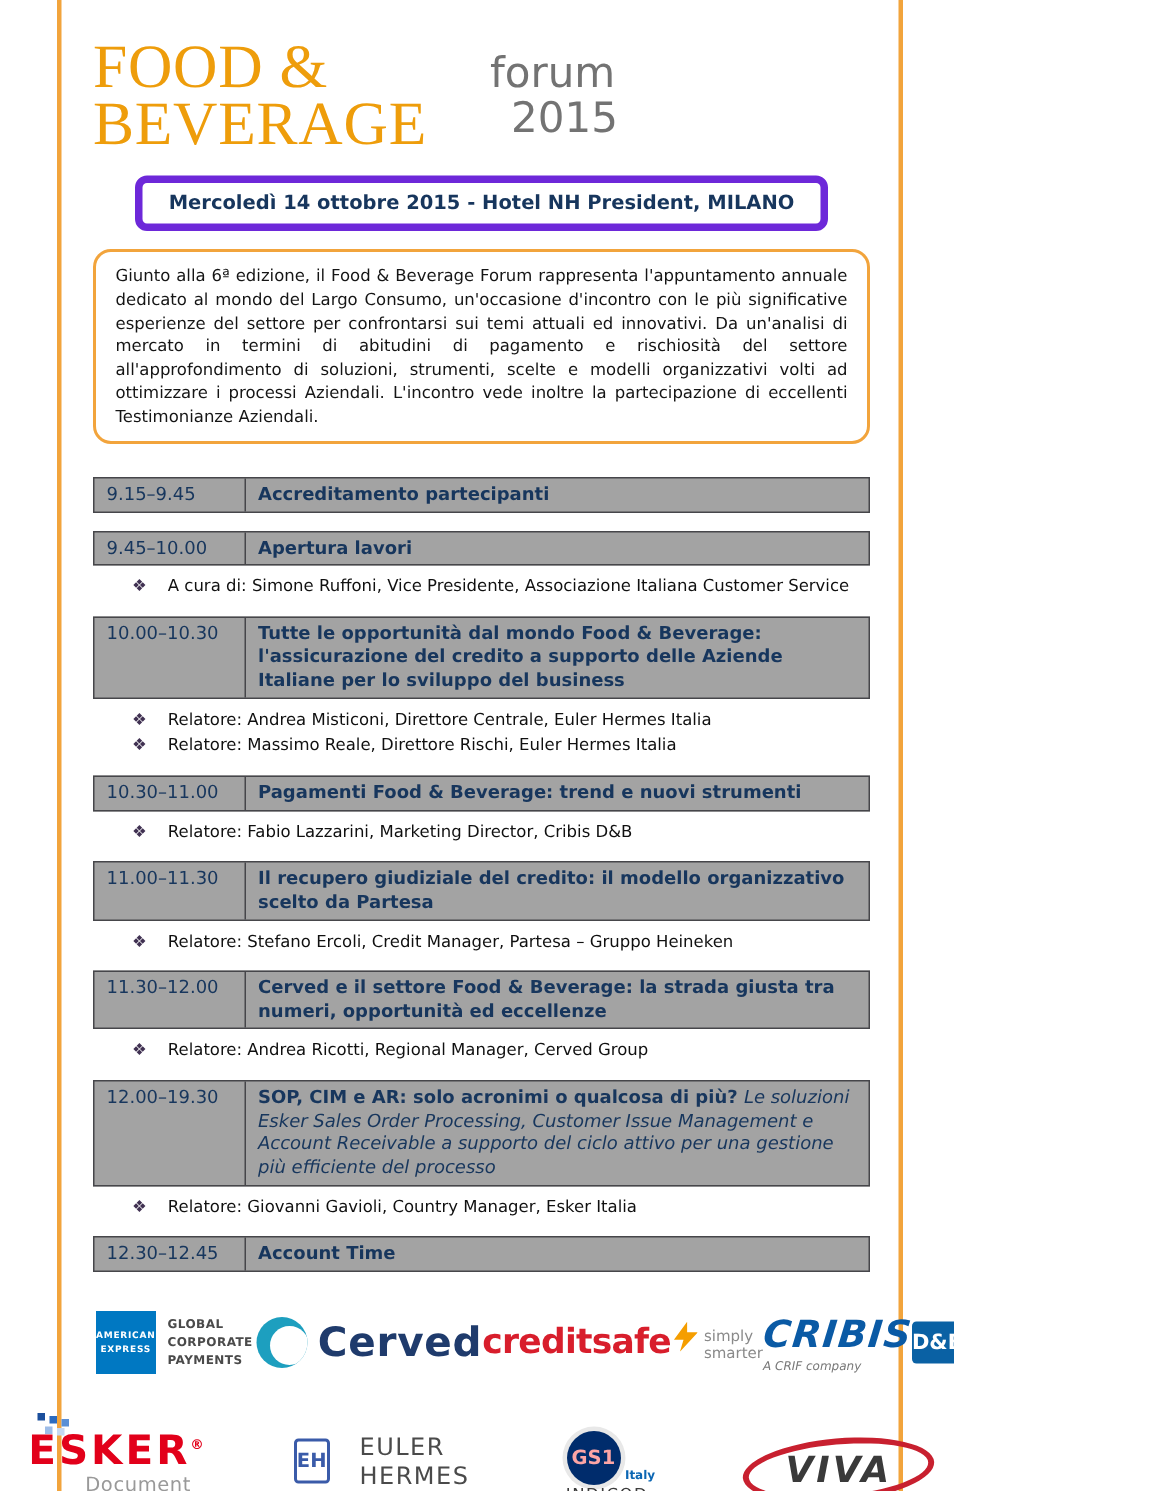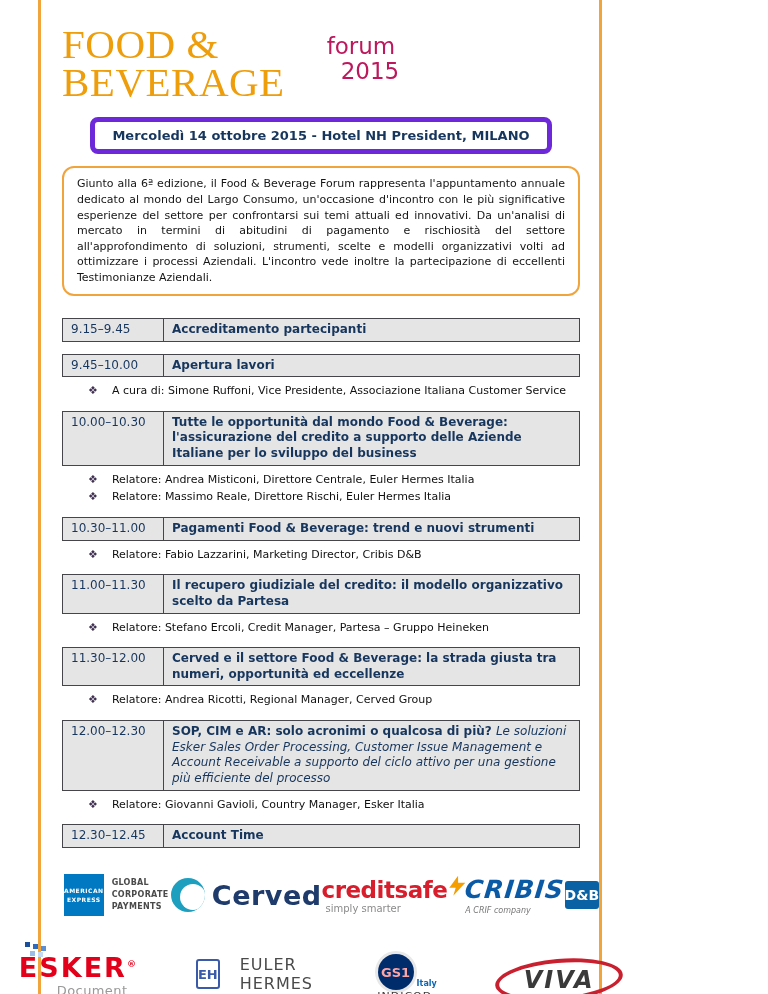--- a/index.html
+++ b/index.html
@@ -9,37 +9,37 @@
     box-sizing:border-box;padding:22px 56px 0 62px;
   }
   .vline{position:absolute;top:0;bottom:0;width:3px;background:#F2A43C;}
   .vline.left{left:38px;}
   .vline.right{right:34px;}
 
   
   .masthead{display:flex;align-items:flex-start;gap:42px;margin-top:4px;}
   .brand{font-family:"Liberation Serif","DejaVu Serif",serif;color:#EE9D0B;
     font-size:41px;line-height:.92;letter-spacing:.5px;font-weight:500;}
-  .forum{color:#be185d;font-size:23px;line-height:1.08;margin-top:8px;}
+  .forum{color:#737373;font-size:28px;line-height:1.08;margin-top:8px;}
   .forum .year{margin-left:14px;}
 
   
   .title-box{
     margin:16px 28px 0;border:5px solid #6d28d9;border-radius:8px;
     padding:6px 10px;text-align:center;color:#17365D;font-weight:bold;font-size:13px;
   }
   .intro-box{
     margin:12px 0 0;border:2px solid #F2A43C;border-radius:12px;
     padding:8px 13px;font-size:11px;line-height:1.42;text-align:justify;color:#151515;
   }
 
   
   .agenda{margin-top:22px;}
   .agenda-item{margin-bottom:12px;}
-  .slot{display:flex;border:1px solid #46464a;background:#e5e5e5;}
+  .slot{display:flex;border:1px solid #46464a;background:#a3a3a3;}
   .slot .time{
     flex:0 0 88px;border-right:1px solid #46464a;padding:3px 4px 3px 8px;
     color:#17365D;font-size:12px;display:flex;align-items:flex-start;
   }
   .slot .slot-title{
     flex:1;padding:3px 8px;color:#17365D;font-weight:bold;font-size:12px;line-height:1.32;
   }
   .slot .slot-title .italic{font-weight:normal;font-style:italic;}
   .speakers{list-style:none;margin:7px 0 0 0;padding:0 0 0 26px;}
   .speakers li{display:flex;align-items:flex-start;font-size:11px;color:#101010;margin-bottom:3px;}
@@ -55,21 +55,21 @@
     flex-direction:column;align-items:center;justify-content:center;font-size:6px;
     font-weight:bold;letter-spacing:.5px;line-height:1.5;}
   .amex-text{font-size:8px;font-weight:bold;color:#4a4a4a;line-height:1.5;letter-spacing:.3px;}
 
   .logo-cerved{display:flex;align-items:center;gap:7px;}
   .cerved-circle{width:34px;height:34px;border-radius:50%;background:#1D9FBF;position:relative;overflow:hidden;}
   .cerved-circle::after{content:"";position:absolute;left:9px;top:6px;width:26px;height:26px;
     border-radius:50%;background:#fff;}
   .cerved-name{color:#1F3B6C;font-size:27px;font-weight:600;letter-spacing:.5px;}
 
-  .logo-creditsafe{display:flex;flex-direction:column;}
+  .logo-creditsafe{display:flex;align-items:flex-end;}
   .cs-top{display:flex;align-items:center;}
   .cs-name{color:#D81E2C;font-size:23px;font-weight:bold;letter-spacing:-.5px;}
   .cs-bolt{width:16px;height:20px;margin-left:2px;margin-top:-8px;
     background:#F59E00;clip-path:polygon(55% 0,0 60%,40% 60%,25% 100%,100% 35%,55% 35%);}
   .cs-tag{font-size:10px;color:#8a8a8a;margin-left:4px;}
 
   .logo-cribis{display:flex;flex-direction:column;align-items:flex-start;}
   .cribis-name{color:#0A5AA5;font-size:25px;font-weight:900;font-style:italic;
     letter-spacing:1px;transform:skewX(-6deg);}
   .cribis-tag{font-size:8px;color:#777;font-style:italic;margin-top:2px;}
@@ -202,21 +202,21 @@
       <ul class="speakers">
         <li>
           <span class="bullet">❖</span>
           <span>Relatore: Andrea Ricotti, Regional Manager, Cerved Group</span>
         </li>
       </ul>
     </div>
 
     <div class="agenda-item">
       <div class="slot">
-        <div class="time">12.00–12.30</div>
+        <div class="time">12.00–19.30</div>
         <div class="slot-title"><span>SOP, CIM e AR: solo acronimi o qualcosa di più? </span><span class="italic">Le soluzioni Esker Sales Order Processing, Customer Issue Management e Account Receivable a supporto del ciclo attivo per una gestione più efficiente del processo</span></div>
       </div>
       <ul class="speakers">
         <li>
           <span class="bullet">❖</span>
           <span>Relatore: Giovanni Gavioli, Country Manager, Esker Italia</span>
         </li>
       </ul>
     </div>
 

